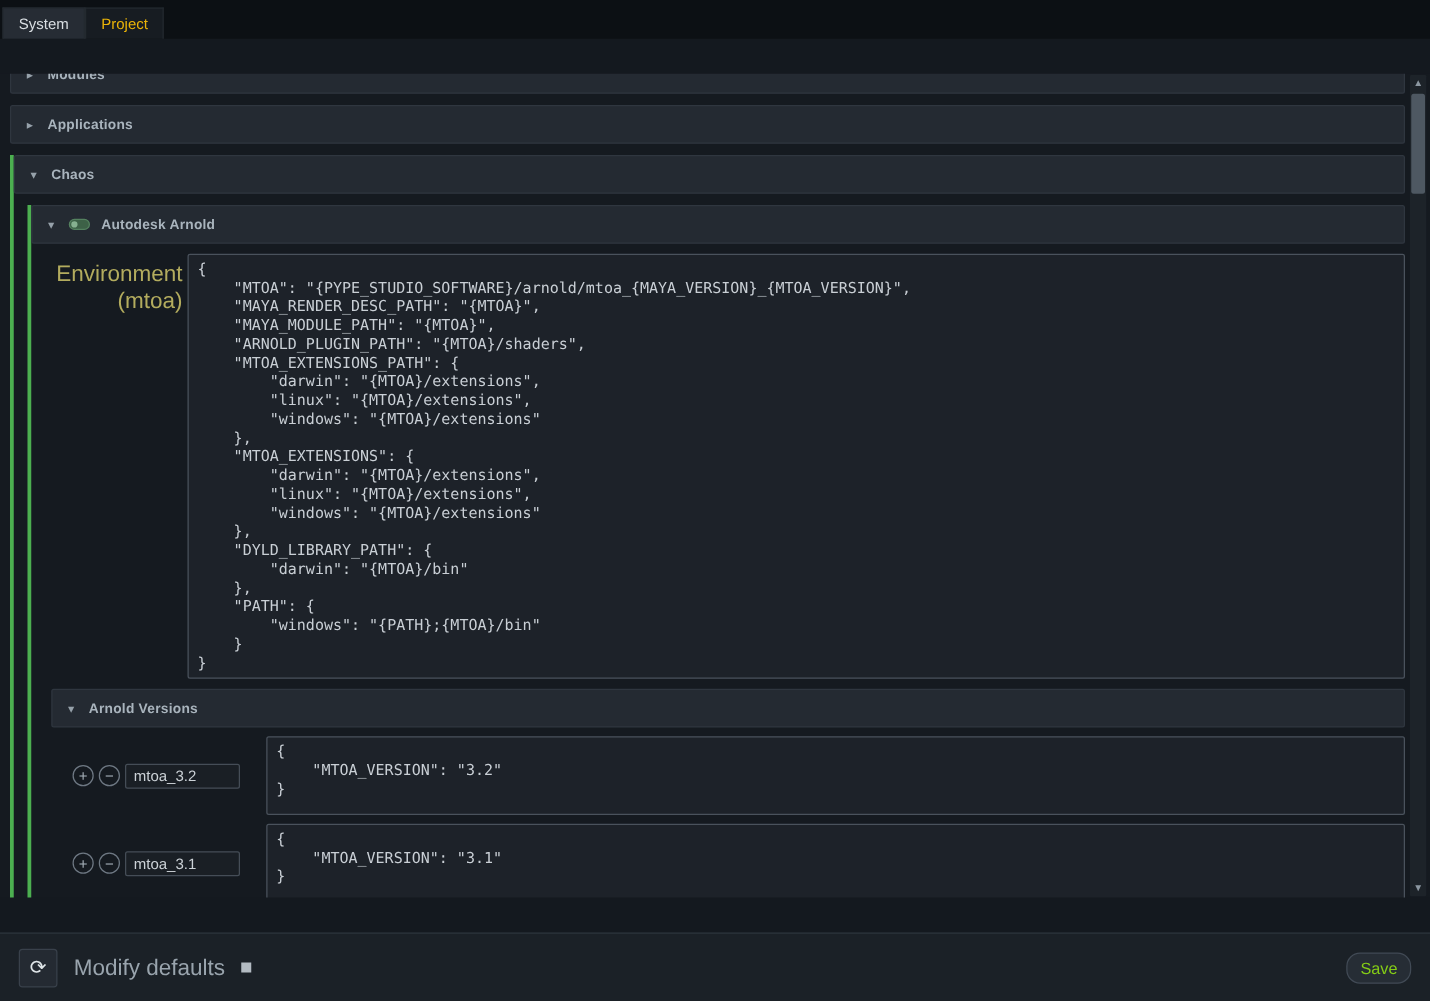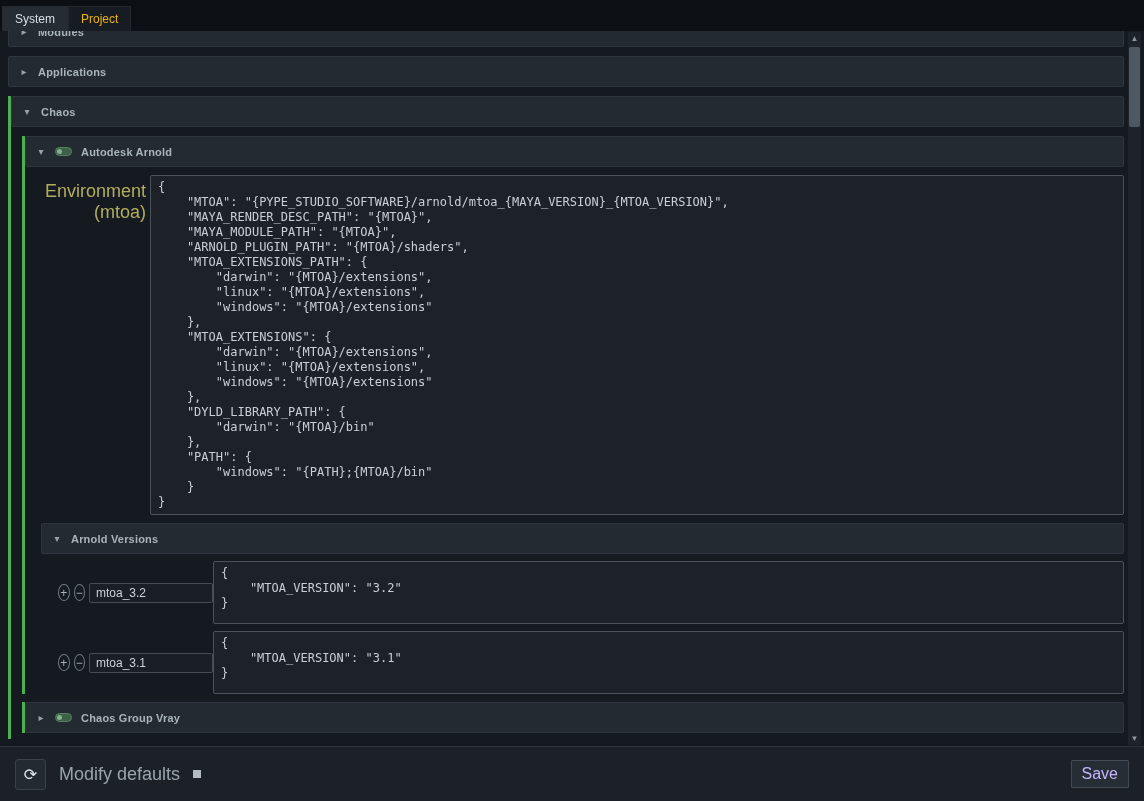--- a/index.html
+++ b/index.html
@@ -4,21 +4,21 @@
 <style>
   * { box-sizing: border-box; margin: 0; padding: 0; }
   html, body { background: #0b0f13; }
   body { font-family: "Liberation Sans", sans-serif; }
 
   .window {
     position: relative;
     width: 1144px; height: 801px;
     background: #14191f;
     overflow: hidden;
-    display: flex; flex-direction: column;
+    display: flex; flex-direction: column; gap: 28px;
   }
 
   
   .tabbar {
     height: 31px; background: #0c1014;
     display: flex; align-items: flex-end;
     padding-left: 2px;
     flex: 0 0 auto;
   }
   .tab {
@@ -101,21 +101,21 @@
   .ver-controls { display: flex; align-items: center; gap: 4px; flex: 0 0 auto; width: 155px; }
   .rbtn {
     width: 17px; height: 17px; border-radius: 50%;
     border: 1px solid #6e7883; background: transparent;
     color: #a8b2bb; font-size: 12px; line-height: 14px;
     display: flex; align-items: center; justify-content: center;
     cursor: default; padding: 0;
     font-family: "Liberation Sans", sans-serif;
   }
   .key-input {
-    width: 124px; height: 20px;
+    width: 92px; height: 20px;
     background: #1a1f25; border: 1px solid #454d57; border-radius: 2px;
     color: #ccd2d7; font-size: 12px; padding: 0 6px;
     font-family: "Liberation Sans", sans-serif;
     outline: none;
   }
   .ver-box { flex: 1 1 auto; height: 63px; }
 
   .vray-wrap { margin-left: 11px; margin-top: 8px; }
 
   
@@ -148,22 +148,22 @@
     color: #dfe5e8; font-size: 16px; line-height: 29px; text-align: center;
     cursor: default; padding: 0;
   }
   .modify-label { font-size: 18px; color: #99a4ad; }
   .modify-check {
     width: 8px; height: 8px; background: #b3bbc2;
     display: inline-block; cursor: default;
   }
   .footer-spacer { flex: 1 1 auto; }
   .save-btn {
-    background: #262d35; border: 1px solid #414a55; border-radius: 1px;
-    color: #c4b5fd; font-size: 16px; padding: 4px 10px;
+    background: #262d35; border: 1px solid #414a55; border-radius: 11px;
+    color: #84cc16; font-size: 13px; padding: 4px 10px;
     cursor: default;
     font-family: "Liberation Sans", sans-serif;
   }
 </style>
 </head>
 <body>
 
 <div class="window">
 
   <div class="tabbar">

